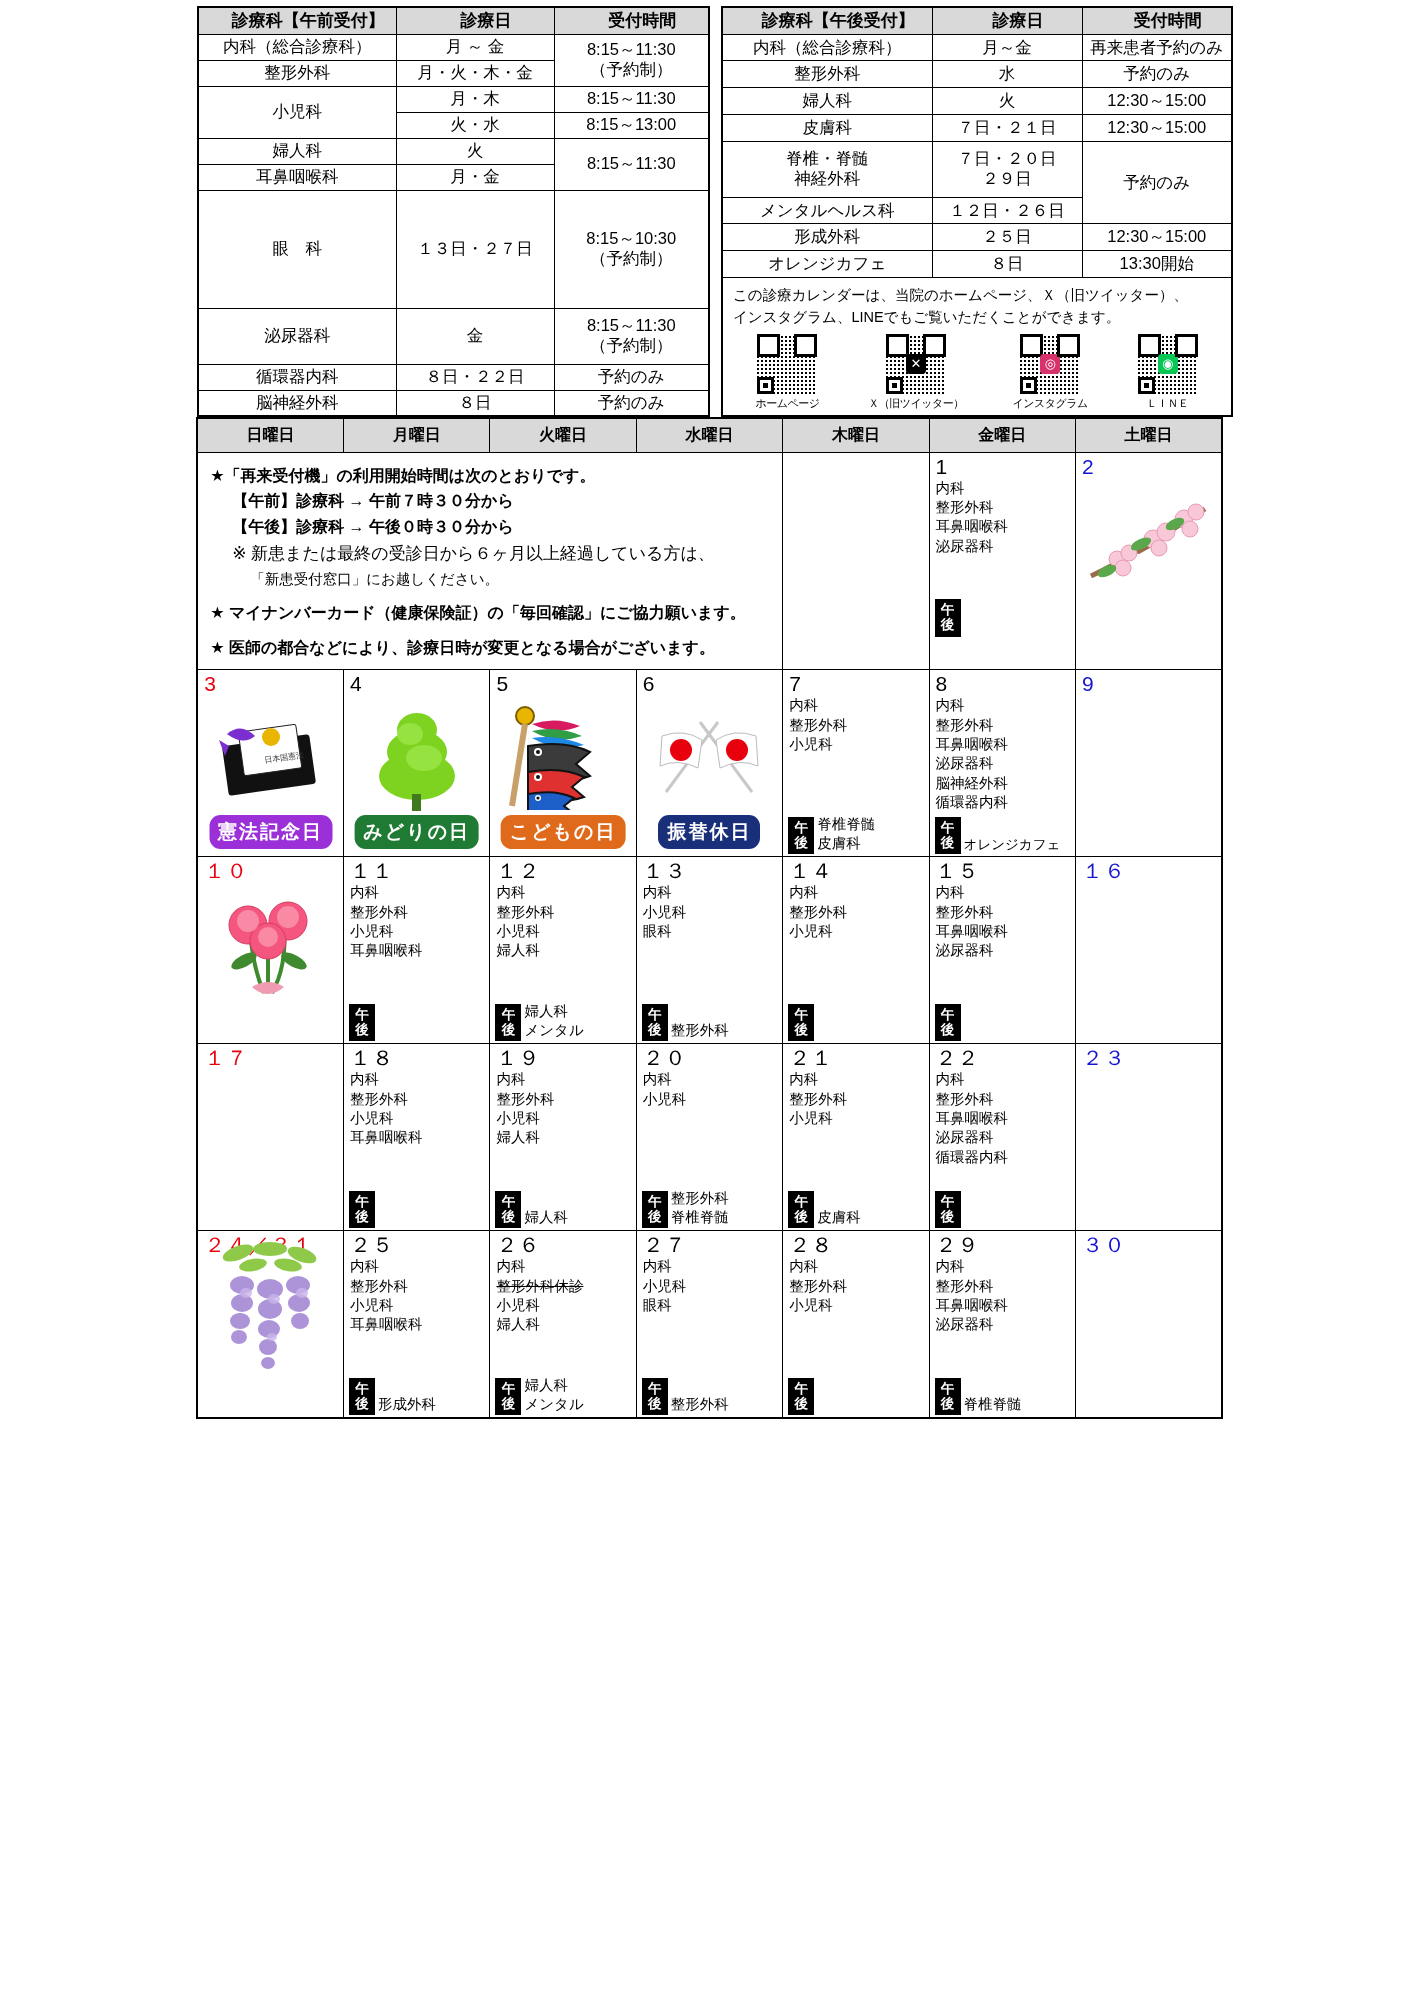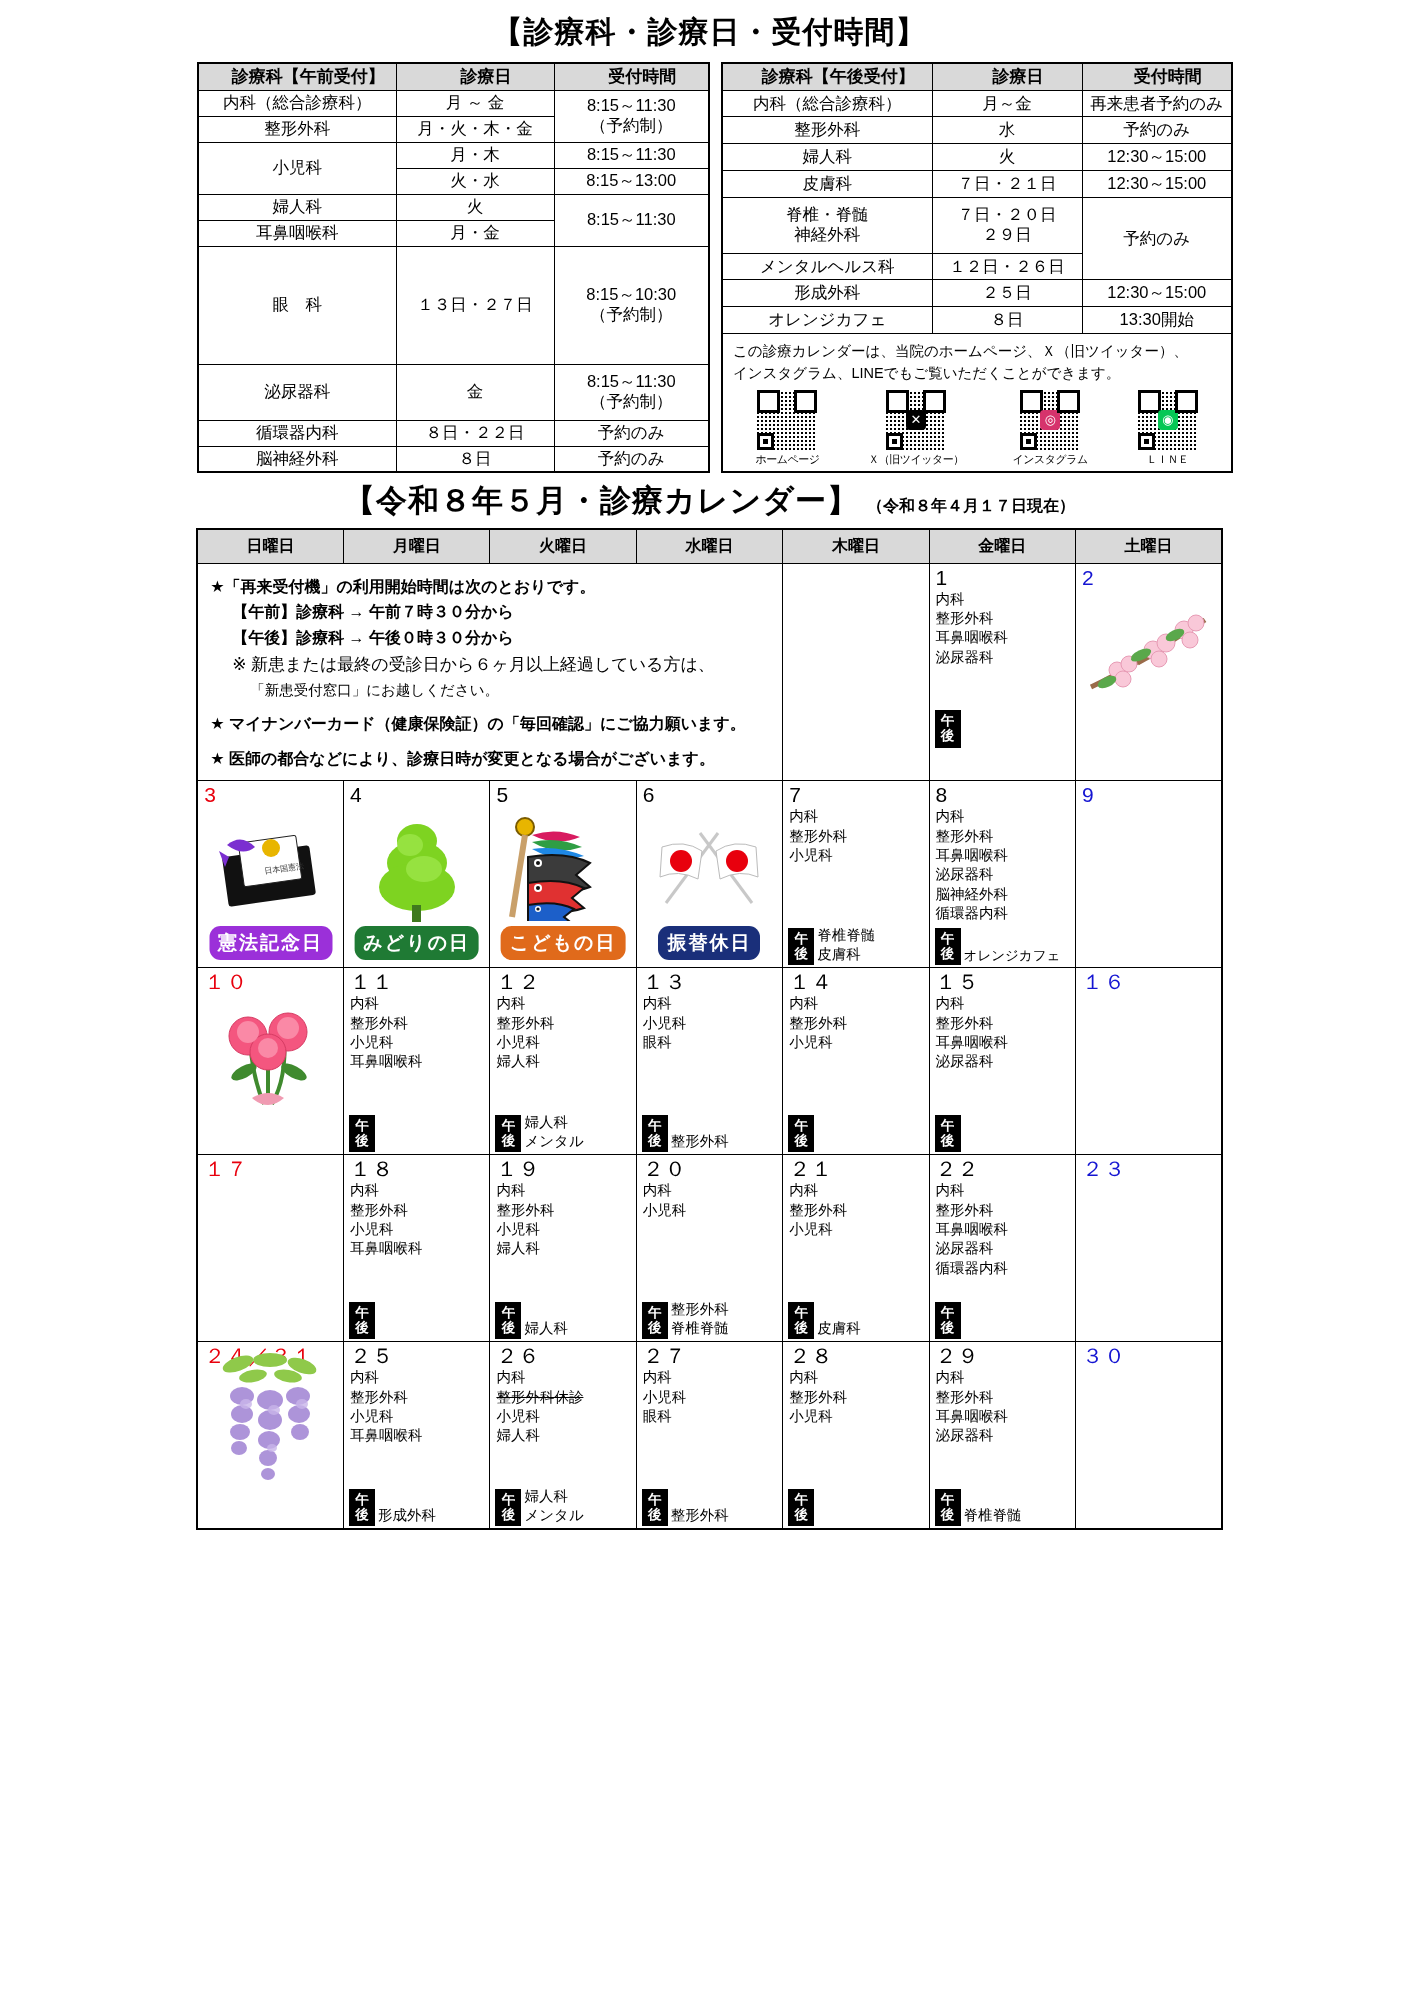--- a/index.html
+++ b/index.html
@@ -174,21 +174,20 @@
   
   .illus { position:absolute; left:0; top:26px; width:100%; height:120px;
            display:flex; align-items:center; justify-content:center; }
   .illus svg { display:block; }
 </style>
 </head>
 <body>
 
 <div class="page">
 
-  <div class="main-title">【診療科・診療日・受付時間】</div>
 
   <div class="top-wrap">
 
     <table class="info info-left">
       <colgroup>
           <col class="c-dept">
           <col class="c-days">
           <col class="c-time">
         </colgroup>
       <thead>
@@ -351,24 +350,20 @@
                 </div>
                 <div class="qr-label">ＬＩＮＥ</div>
               </div>
             </div>
           </td>
         </tr>
       </tbody>
     </table>
   </div>
 
-  <div class="cal-title-row">
-    <span class="cal-title">【令和８年５月・診療カレンダー】</span>
-    <span class="cal-sub">（令和８年４月１７日現在）</span>
-  </div>
 
   <table class="cal">
     <colgroup>
       <col class="col-w">
         <col class="col-w">
         <col class="col-w">
         <col class="col-w">
       <col class="col-w">
         <col class="col-w">
         <col class="col-w">

